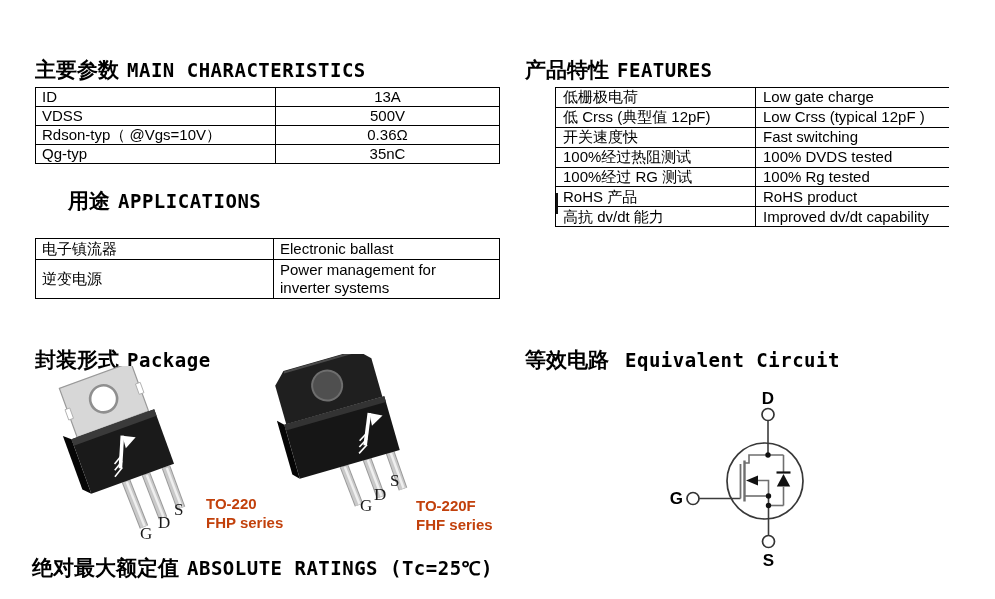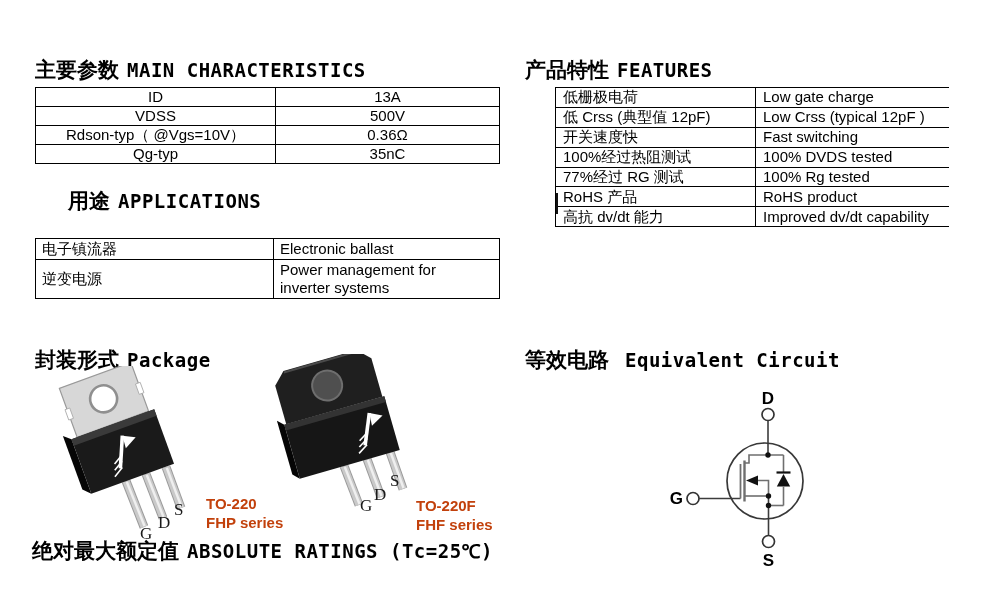--- a/index.html
+++ b/index.html
@@ -7,21 +7,21 @@
     position:relative; width:949px; height:599px; background:#ffffff;
     font-family:"Liberation Sans","DejaVu Sans",sans-serif; color:#000; overflow:hidden;
   }
   .heading { position:absolute; margin:0; white-space:nowrap; line-height:24px; }
   .heading .zh { font-size:21px; font-weight:bold; font-family:"Liberation Sans","DejaVu Sans",sans-serif; }
   .heading .en { font-size:19px; font-weight:bold; font-family:"DejaVu Sans Mono","Liberation Mono",monospace; margin-left:8px; letter-spacing:.5px; }
   .heading .en.wide { margin-left:16px; }
 
   table.tbl { position:absolute; border-collapse:collapse; table-layout:fixed; background:#fff; }
   table.tbl td { border:1.4px solid #000; font-size:15px; line-height:18px; vertical-align:middle; overflow:hidden; }
-  .tbl-main td { height:17.2px; padding:0 6px;text-align:center; }
+  .tbl-main td { height:17.2px; padding:0 6px; }
   .tbl-main td.val { text-align:center; padding:0; }
   .tbl-feat td { height:18.9px; padding:0 7px; }
   .tbl-apps td { padding:1px 6px; vertical-align:top; line-height:18px; }
   .tbl-apps td.en { white-space:pre-line; }
   .h1line { height:17px; }
 
   .pinlbl { position:absolute; font-family:"Liberation Serif","DejaVu Serif",serif; font-size:17px; color:#1a1a1a; line-height:17px; }
   .pkg-caption { position:absolute; font-size:15px; line-height:19px; color:#c2410c;font-weight:bold; }
   .svgbox { position:absolute; }
   .cursor-artifact { position:absolute; width:2px; height:21px; background:#111; }
@@ -79,21 +79,21 @@
       </tr>
       <tr>
         <td>开关速度快</td>
         <td>Fast switching</td>
       </tr>
       <tr>
         <td>100%经过热阻测试</td>
         <td>100% DVDS tested</td>
       </tr>
       <tr>
-        <td>77%经过 RG 测试</td>
+        <td>100%经过 RG 测试</td>
         <td>100% Rg tested</td>
       </tr>
       <tr>
         <td>RoHS 产品</td>
         <td>RoHS product</td>
       </tr>
       <tr>
         <td>高抗  dv/dt 能力</td>
         <td>Improved dv/dt capability</td>
       </tr>
@@ -230,17 +230,17 @@
     <line x1="143.5" y1="70" x2="143.5" y2="87.5" stroke="#6f6f6f" stroke-width="1.6"></line>
     <line x1="136.5" y1="87.5" x2="150.5" y2="87.5" stroke="#111111" stroke-width="2.2"></line>
     <polygon points="143.5,89 136.8,101.5 150.2,101.5" fill="#111111"></polygon>
     <line x1="143.5" y1="101.5" x2="143.5" y2="120.5" stroke="#6f6f6f" stroke-width="1.6"></line>
 
     <circle cx="128" cy="70" r="2.7" fill="#111111"></circle>
     <circle cx="128.5" cy="111" r="2.7" fill="#111111"></circle>
     <circle cx="128.5" cy="120.5" r="2.7" fill="#111111"></circle>
   </svg>
 
-  <h2 class="heading" style="left:32px; top:538px;">
+  <h2 class="heading" style="left:32px; top:555px;">
     <span class="zh">绝对最大额定值</span><span class="en">ABSOLUTE RATINGS (Tc=25℃)</span>
   </h2>
 
 </div>
 
 </body></html>

